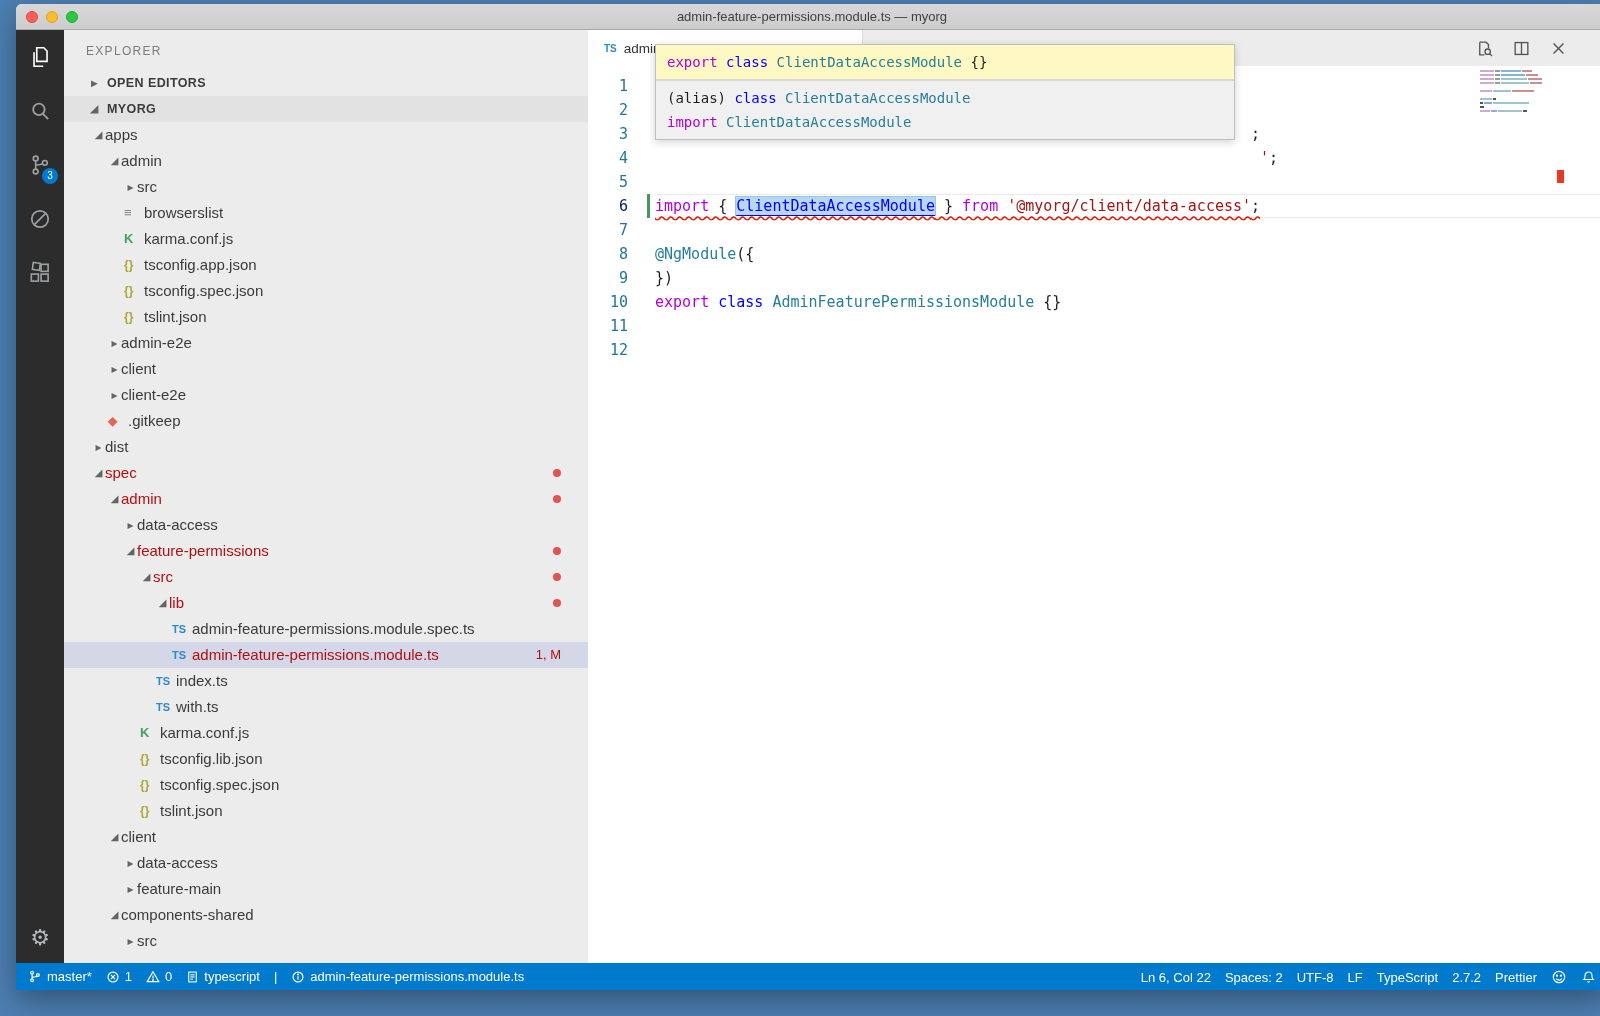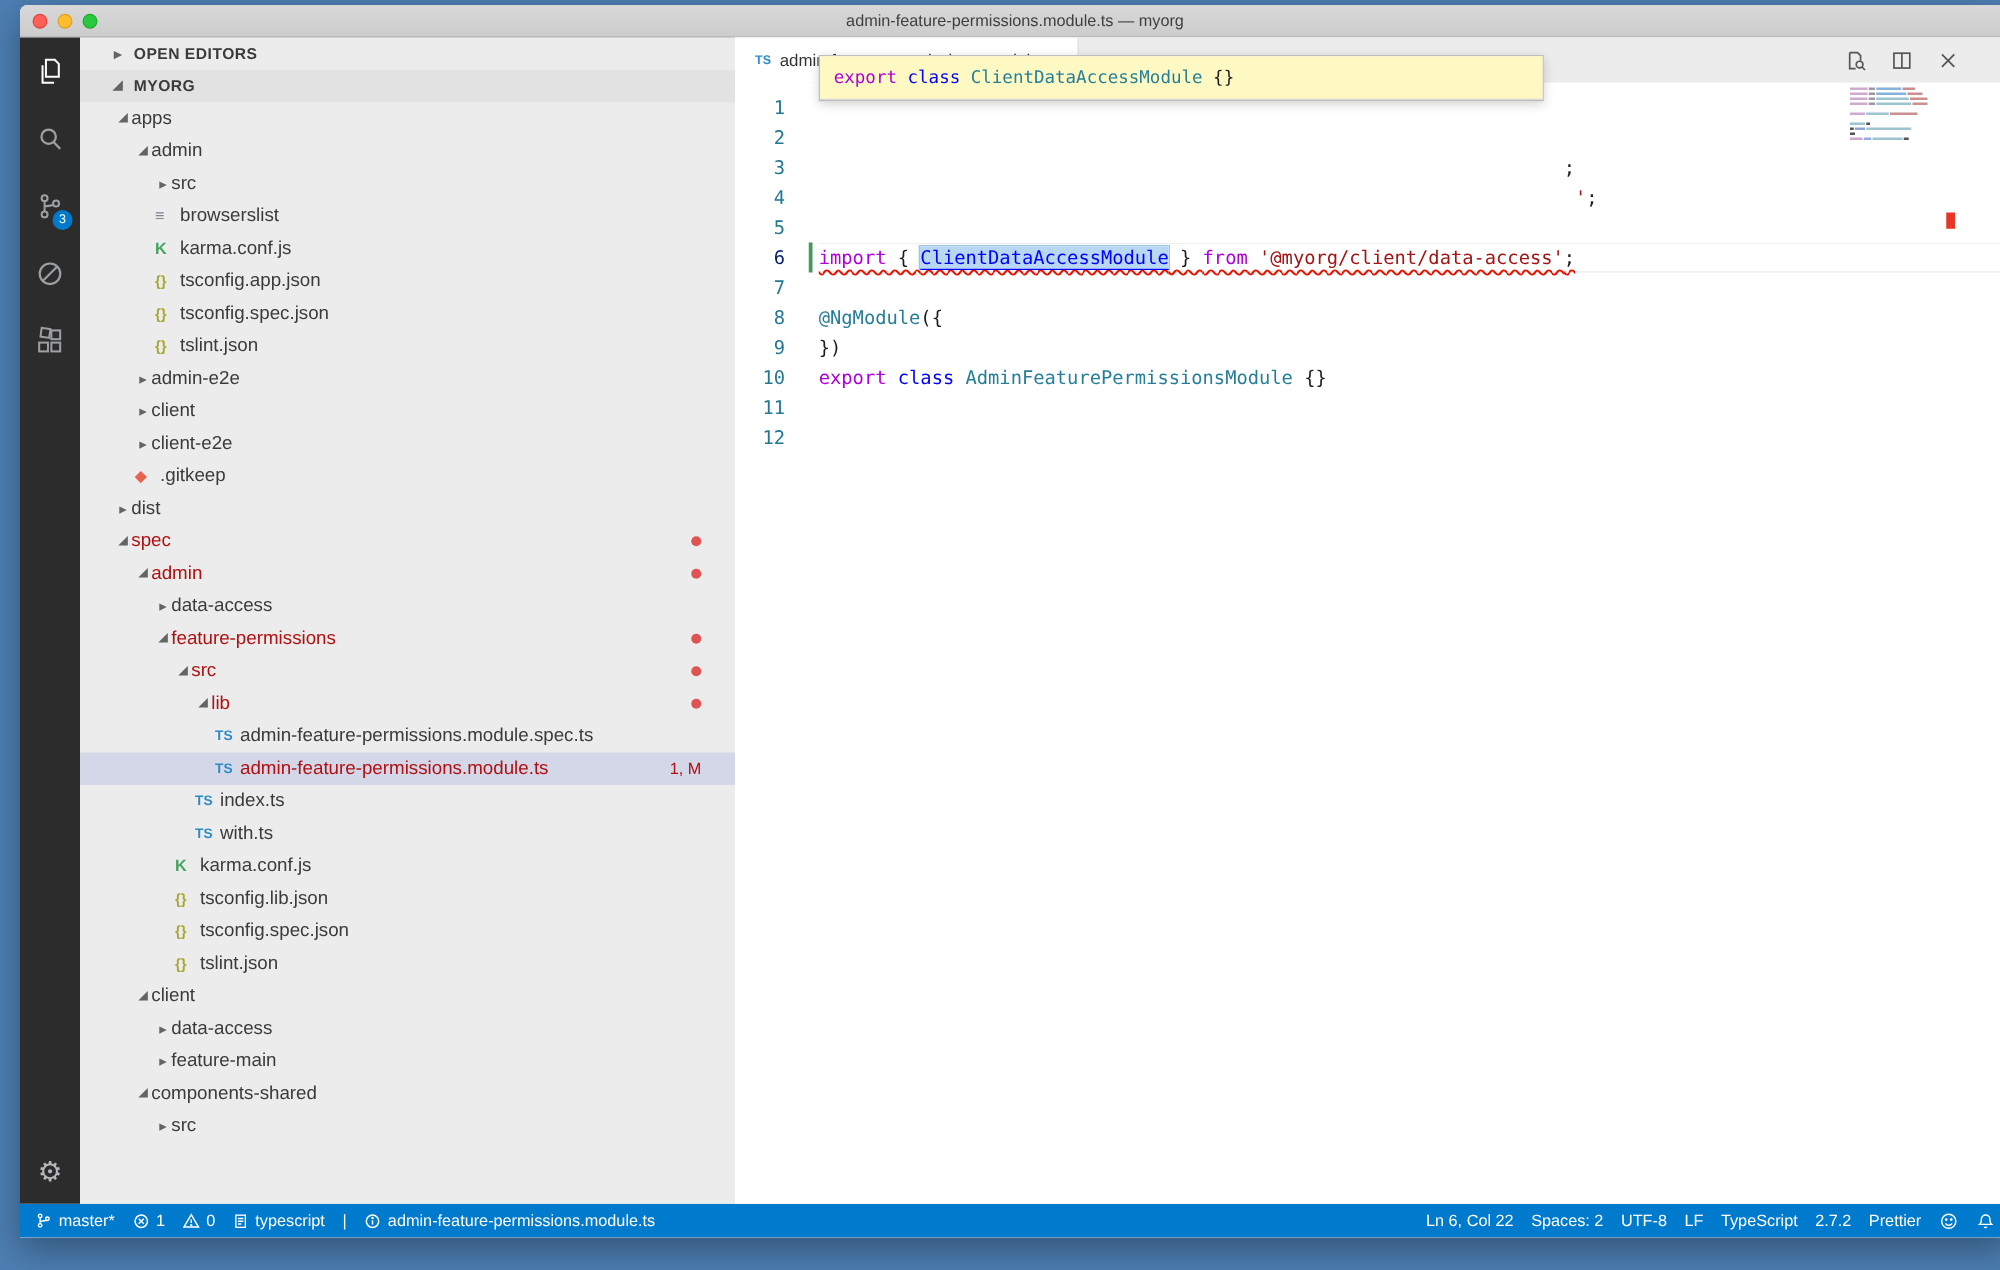--- a/index.html
+++ b/index.html
@@ -89,21 +89,21 @@
 
   
   .minimap { position:absolute; top:40px; right:64px; width:64px; height:130px; cursor:pointer; }
   .mm-row { height:2px; margin-bottom:2px; white-space:nowrap; font-size:0; }
   .mm-seg { display:inline-block; height:2px; margin-right:1px; vertical-align:top; }
   .ruler-mark { position:absolute; top:140px; right:44px; width:7px; height:13px; background:rgba(229,20,0,.85); }
 
   
   .statusbar { height:27px; background:#007acc; color:#ffffff; display:flex; align-items:center;
                font-size:13px; padding:0 12px; }
-  .sb-left, .sb-right { display:flex; align-items:center; gap:14px; }
+  .sb-left, .sb-right { display:flex; align-items:flex-end; gap:14px; }
   .sb-right { margin-left:auto; }
   .sb-item { display:flex; align-items:center; gap:5px; cursor:pointer; white-space:nowrap; }
   .sb-item svg { display:block; }
 </style>
 </head>
 <body>
 
 <div class="window">
 
   <div class="titlebar">
@@ -150,20 +150,21 @@
           <rect x="4" y="13" width="6.5" height="6.5"></rect>
             <rect x="13" y="13" width="6.5" height="6.5"></rect>
           <rect x="13" y="4" width="6.5" height="6.5"></rect>
             <rect x="5.5" y="2.5" width="6.5" height="6.5" transform="rotate(8 8 5)"></rect>
         </svg>
       </div>
       <div class="ab-gear">⚙</div>
     </div>
 
     <div class="sidebar">
+      <div class="sb-title">EXPLORER</div>
       <div class="sec-row">
         <span class="twistie" style="font-size:12px;">▸</span>
         <span>OPEN EDITORS</span>
       </div>
       <div class="sec-row shaded">
         <span class="twistie">◢</span>
         <span>MYORG</span>
       </div>
       <div>
           <div class="trow" style="padding-left: 28px;">
@@ -375,20 +376,21 @@
           <div class="mm-row"><span class="mm-seg" style="background: rgb(158, 196, 207); width: 12px;"></span><span class="mm-seg" style="background: rgb(85, 85, 85); width: 3px;"></span></div>
           <div class="mm-row"><span class="mm-seg" style="background: rgb(85, 85, 85); width: 3px;"></span><span class="mm-seg" style="background: rgb(143, 163, 208); width: 8px;"></span><span class="mm-seg" style="background: rgb(158, 196, 207); width: 36px;"></span></div>
           <div class="mm-row"><span class="mm-seg" style="background: rgb(85, 85, 85); width: 4px;"></span></div>
           <div class="mm-row"><span class="mm-seg" style="background: rgb(208, 169, 208); width: 10px;"></span><span class="mm-seg" style="background: rgb(154, 167, 232); width: 6px;"></span><span class="mm-seg" style="background: rgb(158, 196, 207); width: 24px;"></span><span class="mm-seg" style="background: rgb(85, 85, 85); width: 4px;"></span></div>
           <div class="mm-row"></div>
         </div>
       <div class="ruler-mark"></div>
 
       <div class="hover-widget">
         <div class="hw-sec hw-sec1"><span class="tok c-kw">export</span><span class="tok c-pl"> </span><span class="tok c-kwb">class</span><span class="tok c-pl"> </span><span class="tok c-cls">ClientDataAccessModule</span><span class="tok c-pl"> {}</span></div>
+        <div class="hw-sec hw-sec3"><div><span class="tok c-pl">(alias) </span><span class="tok c-kwb">class</span><span class="tok c-pl"> </span><span class="tok c-cls">ClientDataAccessModule</span></div><div><span class="tok c-kw">import</span><span class="tok c-pl"> </span><span class="tok c-cls">ClientDataAccessModule</span></div></div>
       </div>
     </div>
   </div>
 
   <div class="statusbar">
     <div class="sb-left">
         <span class="sb-item">
           <span>
             <svg width="14" height="15" viewBox="0 0 24 24" fill="none" stroke="currentColor" stroke-width="2">
               <circle cx="7" cy="5.5" r="2.4"></circle>

